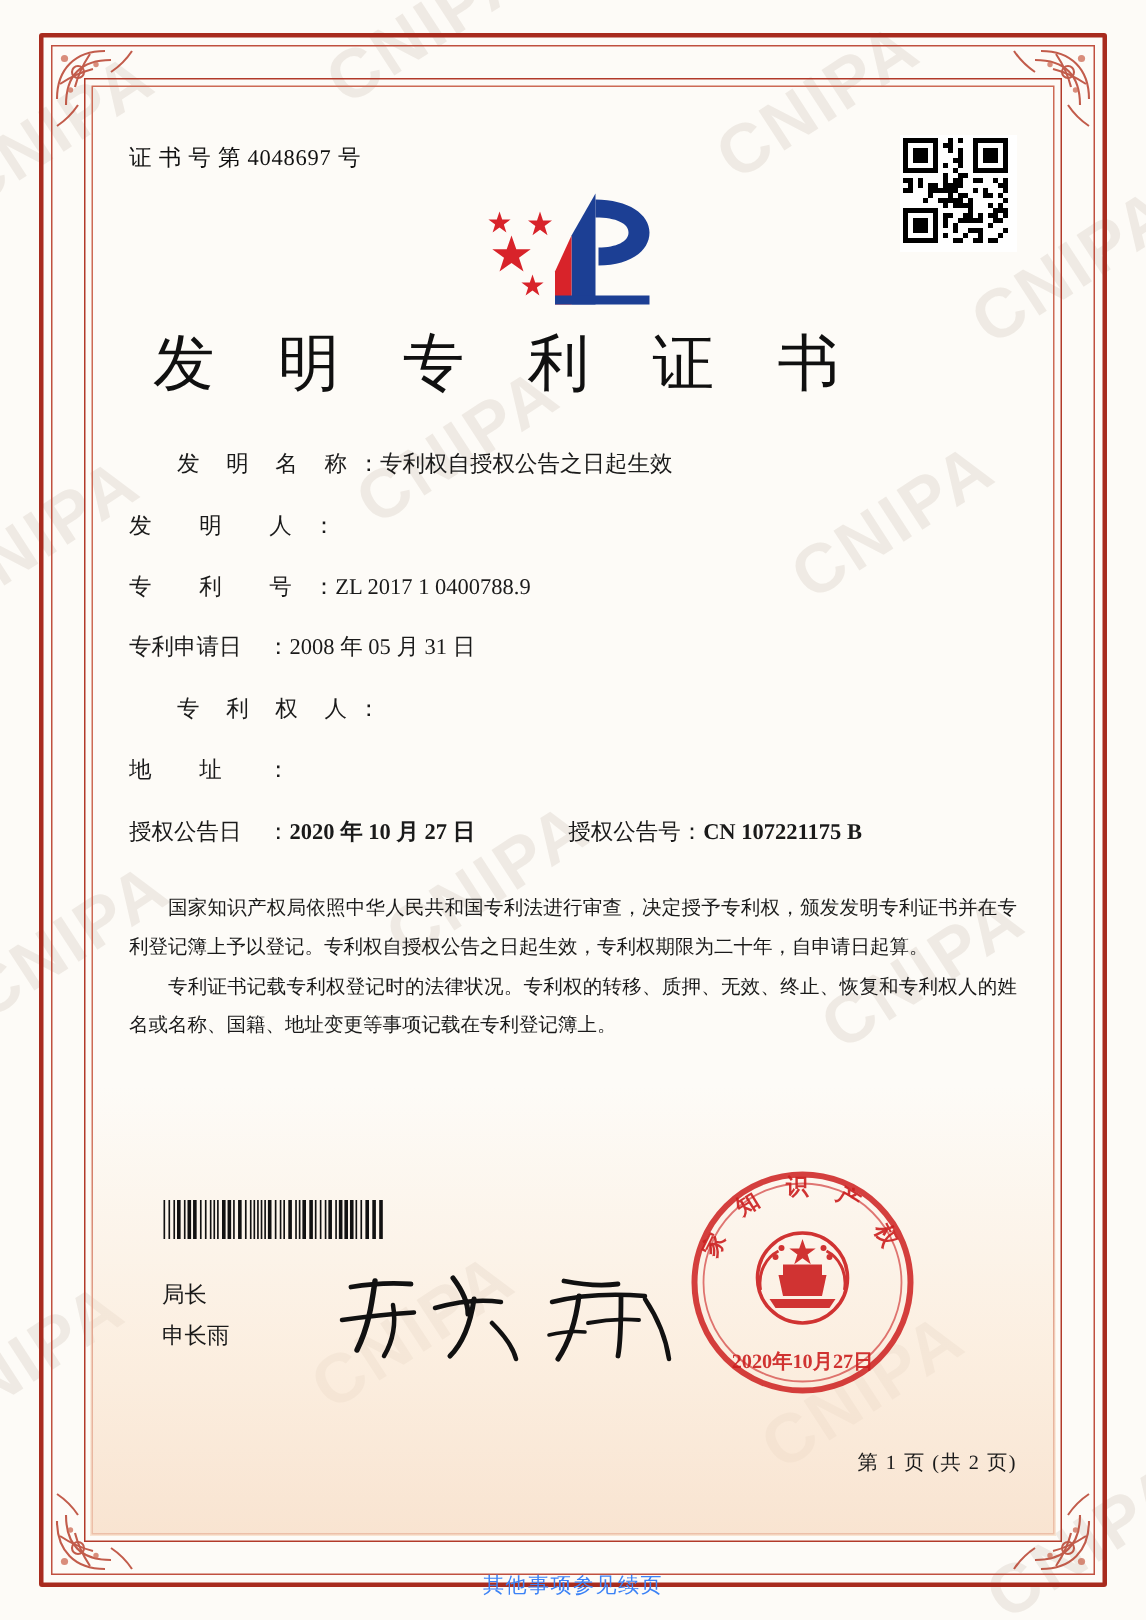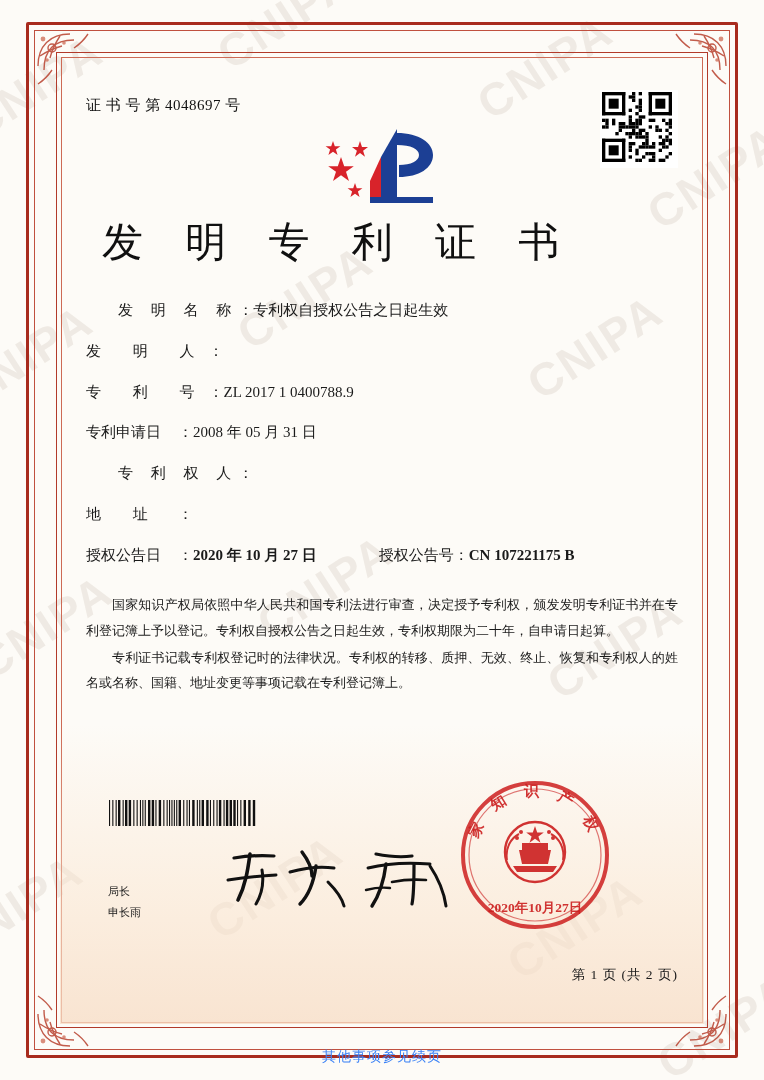--- a/index.html
+++ b/index.html
@@ -187,22 +187,22 @@
     left: 22px;
     bottom: 184px;
     height: 26px;
     width: 150px;
     display: block;
   }
 
   .sign-block {
     position: absolute;
     left: 22px;
-    bottom: 88px;
-    font-size: 11px;
+    bottom: 104px;
+    font-size: 15px;
     line-height: 1.85;
   }
 
   .handwriting {
     position: absolute;
     left: 130px;
     bottom: 98px;
     width: 270px;
     height: 70px;
   }

